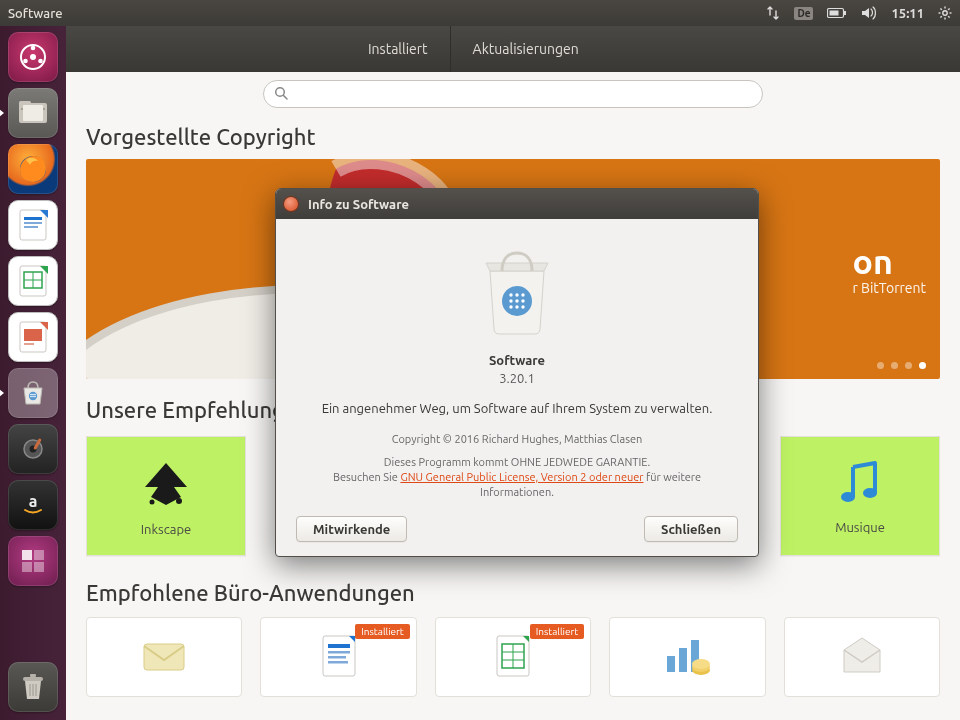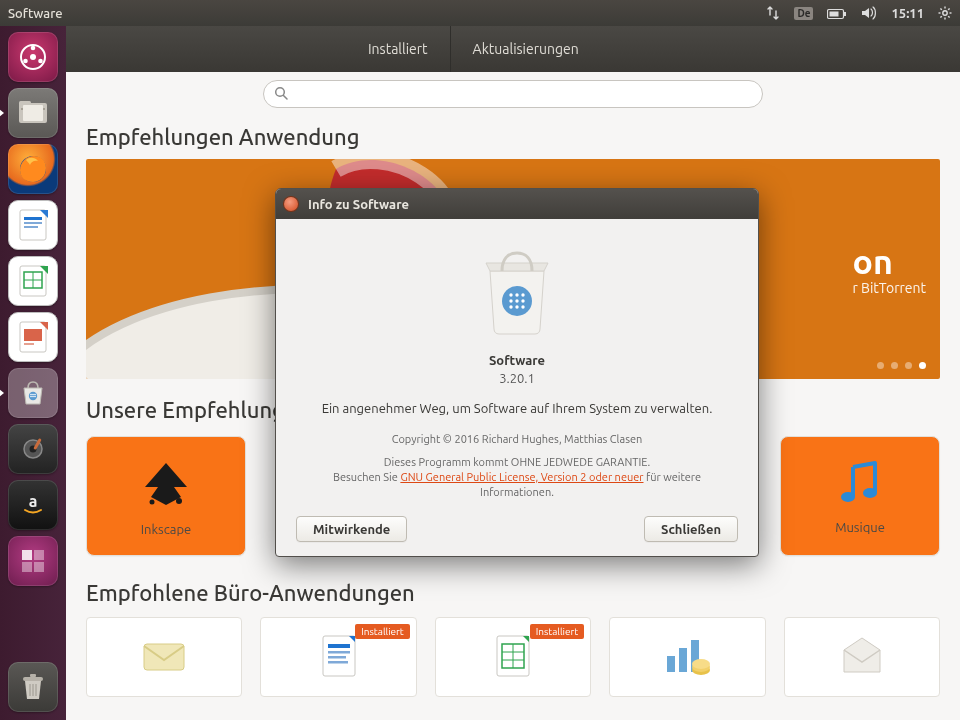--- a/index.html
+++ b/index.html
@@ -2,21 +2,21 @@
 <html><head>
 <meta charset="utf-8">
 <style>
 * { margin: 0; padding: 0; box-sizing: border-box; font-family: "Ubuntu", "Segoe UI", sans-serif; }
 body { width: 960px; height: 720px; overflow: hidden; background: #f2f1f0; position: relative; }
 
 
 .menubar { height: 26px; background: linear-gradient(#4a4641, #3c3b37); color: #e4e0d8; display: flex; align-items: center; padding: 0 8px; font-size: 13px; font-weight: 500; }
 .menubar-title { flex: 0 0 auto; }
 .menubar-spacer { flex: 1; }
-.menubar-indicators { display: flex; gap: 14px; align-items: flex-end; color: #ddd; }
+.menubar-indicators { display: flex; gap: 14px; align-items: center; color: #ddd; }
 .menubar-indicators span, .menubar-indicators svg { display: inline-flex; align-items: center; }
 .lang-badge { background: #8a8580; color: #2b2a28; font-size: 10px; font-weight: bold; padding: 1px 3px; border-radius: 2px; }
 .time { font-weight: 600; }
 
 
 .launcher { position: absolute; left: 0; top: 26px; bottom: 0; width: 66px; background: linear-gradient(to right, #3d1b2f, #47233a); display: flex; flex-direction: column; align-items: center; padding-top: 6px; gap: 6px; }
 .launcher-item { width: 50px; height: 50px; border-radius: 10px; background: rgba(255,255,255,0.08); display: flex; align-items: center; justify-content: center; box-shadow: inset 0 0 0 1px rgba(255,255,255,0.12), 0 1px 2px rgba(0,0,0,0.3); cursor: pointer; position: relative; }
 .launcher-item.running::before { content:""; position:absolute; left:-9px; top:50%; width:0; height:0; border-top:4px solid transparent; border-bottom:4px solid transparent; border-left:5px solid #fff; transform: translateY(-50%); }
 .launcher-item.active { background: rgba(255,255,255,0.3); }
 .launcher-spacer { flex:1; }
@@ -43,21 +43,21 @@
 .content { flex:1; overflow:hidden; padding: 0 20px; }
 .section-title { font-size: 22px; color:#3a3936; margin: 8px 0 10px; font-weight: 500; }
 
 .featured-banner { height: 220px; background: #d77514; border-radius: 2px; position: relative; color:#fff; overflow:hidden; }
 .banner-text { position:absolute; right: 14px; top: 50%; transform: translateY(-50%); text-align: left; }
 .banner-text .line1 { font-size: 34px; font-weight: 600; }
 .banner-text .line2 { font-size: 14px; opacity: .92; }
 .pager-dot { position:absolute; bottom:10px; right:14px; width:7px; height:7px; border-radius:50%; background:#fff; box-shadow: -14px 0 0 rgba(255,255,255,.4), -28px 0 0 rgba(255,255,255,.4), -42px 0 0 rgba(255,255,255,.4); }
 
 .recs-row { display:flex; gap: 20px; margin-top: 14px; }
-.app-tile { width: 160px; height: 120px; background:#f97316; border:1px solid #e3e0da; border-radius:8px; display:flex; flex-direction:column; align-items:center; justify-content:center; gap:8px; box-shadow: 0 1px 1px rgba(0,0,0,.04); position:relative; }
+.app-tile { width: 160px; height: 120px; background:#bef264; border:1px solid #e3e0da; border-radius:0; display:flex; flex-direction:column; align-items:center; justify-content:center; gap:8px; box-shadow: 0 1px 1px rgba(0,0,0,.04); position:relative; }
 .app-tile .label { font-size: 13px; color:#4a4946; }
 .badge-installed { position:absolute; top:6px; right:6px; background:#e55b21; color:#fff; font-size:10px; padding:2px 6px; border-radius:2px; }
 .office-row { display:flex; gap:18px; margin-top:12px; }
 .office-tile { width: 170px; height: 80px; background:#fff; border:1px solid #e3e0da; border-radius:4px; position:relative; display:flex; align-items:center; justify-content:center; }
 
 
 .modal-overlay { position:absolute; inset:0; background: rgba(0,0,0,0); }
 .modal { position:absolute; left: 275px; top: 188px; width: 484px; background: #f2f1f0; border: 1px solid #524f4b; border-radius: 6px 6px 4px 4px; box-shadow: 0 8px 30px rgba(0,0,0,.5); overflow:hidden; }
 .modal-titlebar { height: 30px; background: linear-gradient(#54514d, #403e3a); display:flex; align-items:center; padding:8px 8px; gap:10px; }
 .win-btn { width:14px; height:14px; border-radius:50%; display:inline-block; }
@@ -231,21 +231,21 @@
         <svg width="14" height="14" viewBox="0 0 14 14">
             <circle cx="6" cy="6" r="4.3" fill="none" stroke="#888" stroke-width="1.5"></circle>
             <line x1="9.5" y1="9.5" x2="13" y2="13" stroke="#888" stroke-width="1.5" stroke-linecap="round"></line>
           </svg>
       </span>
       <input type="text" placeholder="" style="">
     </div>
   </div>
 
   <div class="content">
-    <div class="section-title">Empfehlungen Anwendung</div>
+    <div class="section-title">Vorgestellte Copyright</div>
 
     <div class="featured-banner">
       <svg width="100%" height="100%" viewBox="0 0 860 220" preserveAspectRatio="xMinYMid slice" style="position:absolute;inset:0;">
         <ellipse cx="220" cy="250" rx="260" ry="120" fill="#f0ede7"></ellipse>
         <ellipse cx="220" cy="250" rx="260" ry="120" fill="none" stroke="#d4d0c8" stroke-width="8"></ellipse>
         <path d="M250 10 C 300 -20 390 30 360 90 C 345 120 300 130 270 110 C 250 96 230 60 250 10 Z" fill="#c32c2c"></path>
         <path d="M250 10 C 300 -20 390 30 360 90" fill="none" stroke="#fff" stroke-width="18" opacity=".45"></path>
       </svg>
       <div class="banner-text">
         <div class="line1">on</div>

